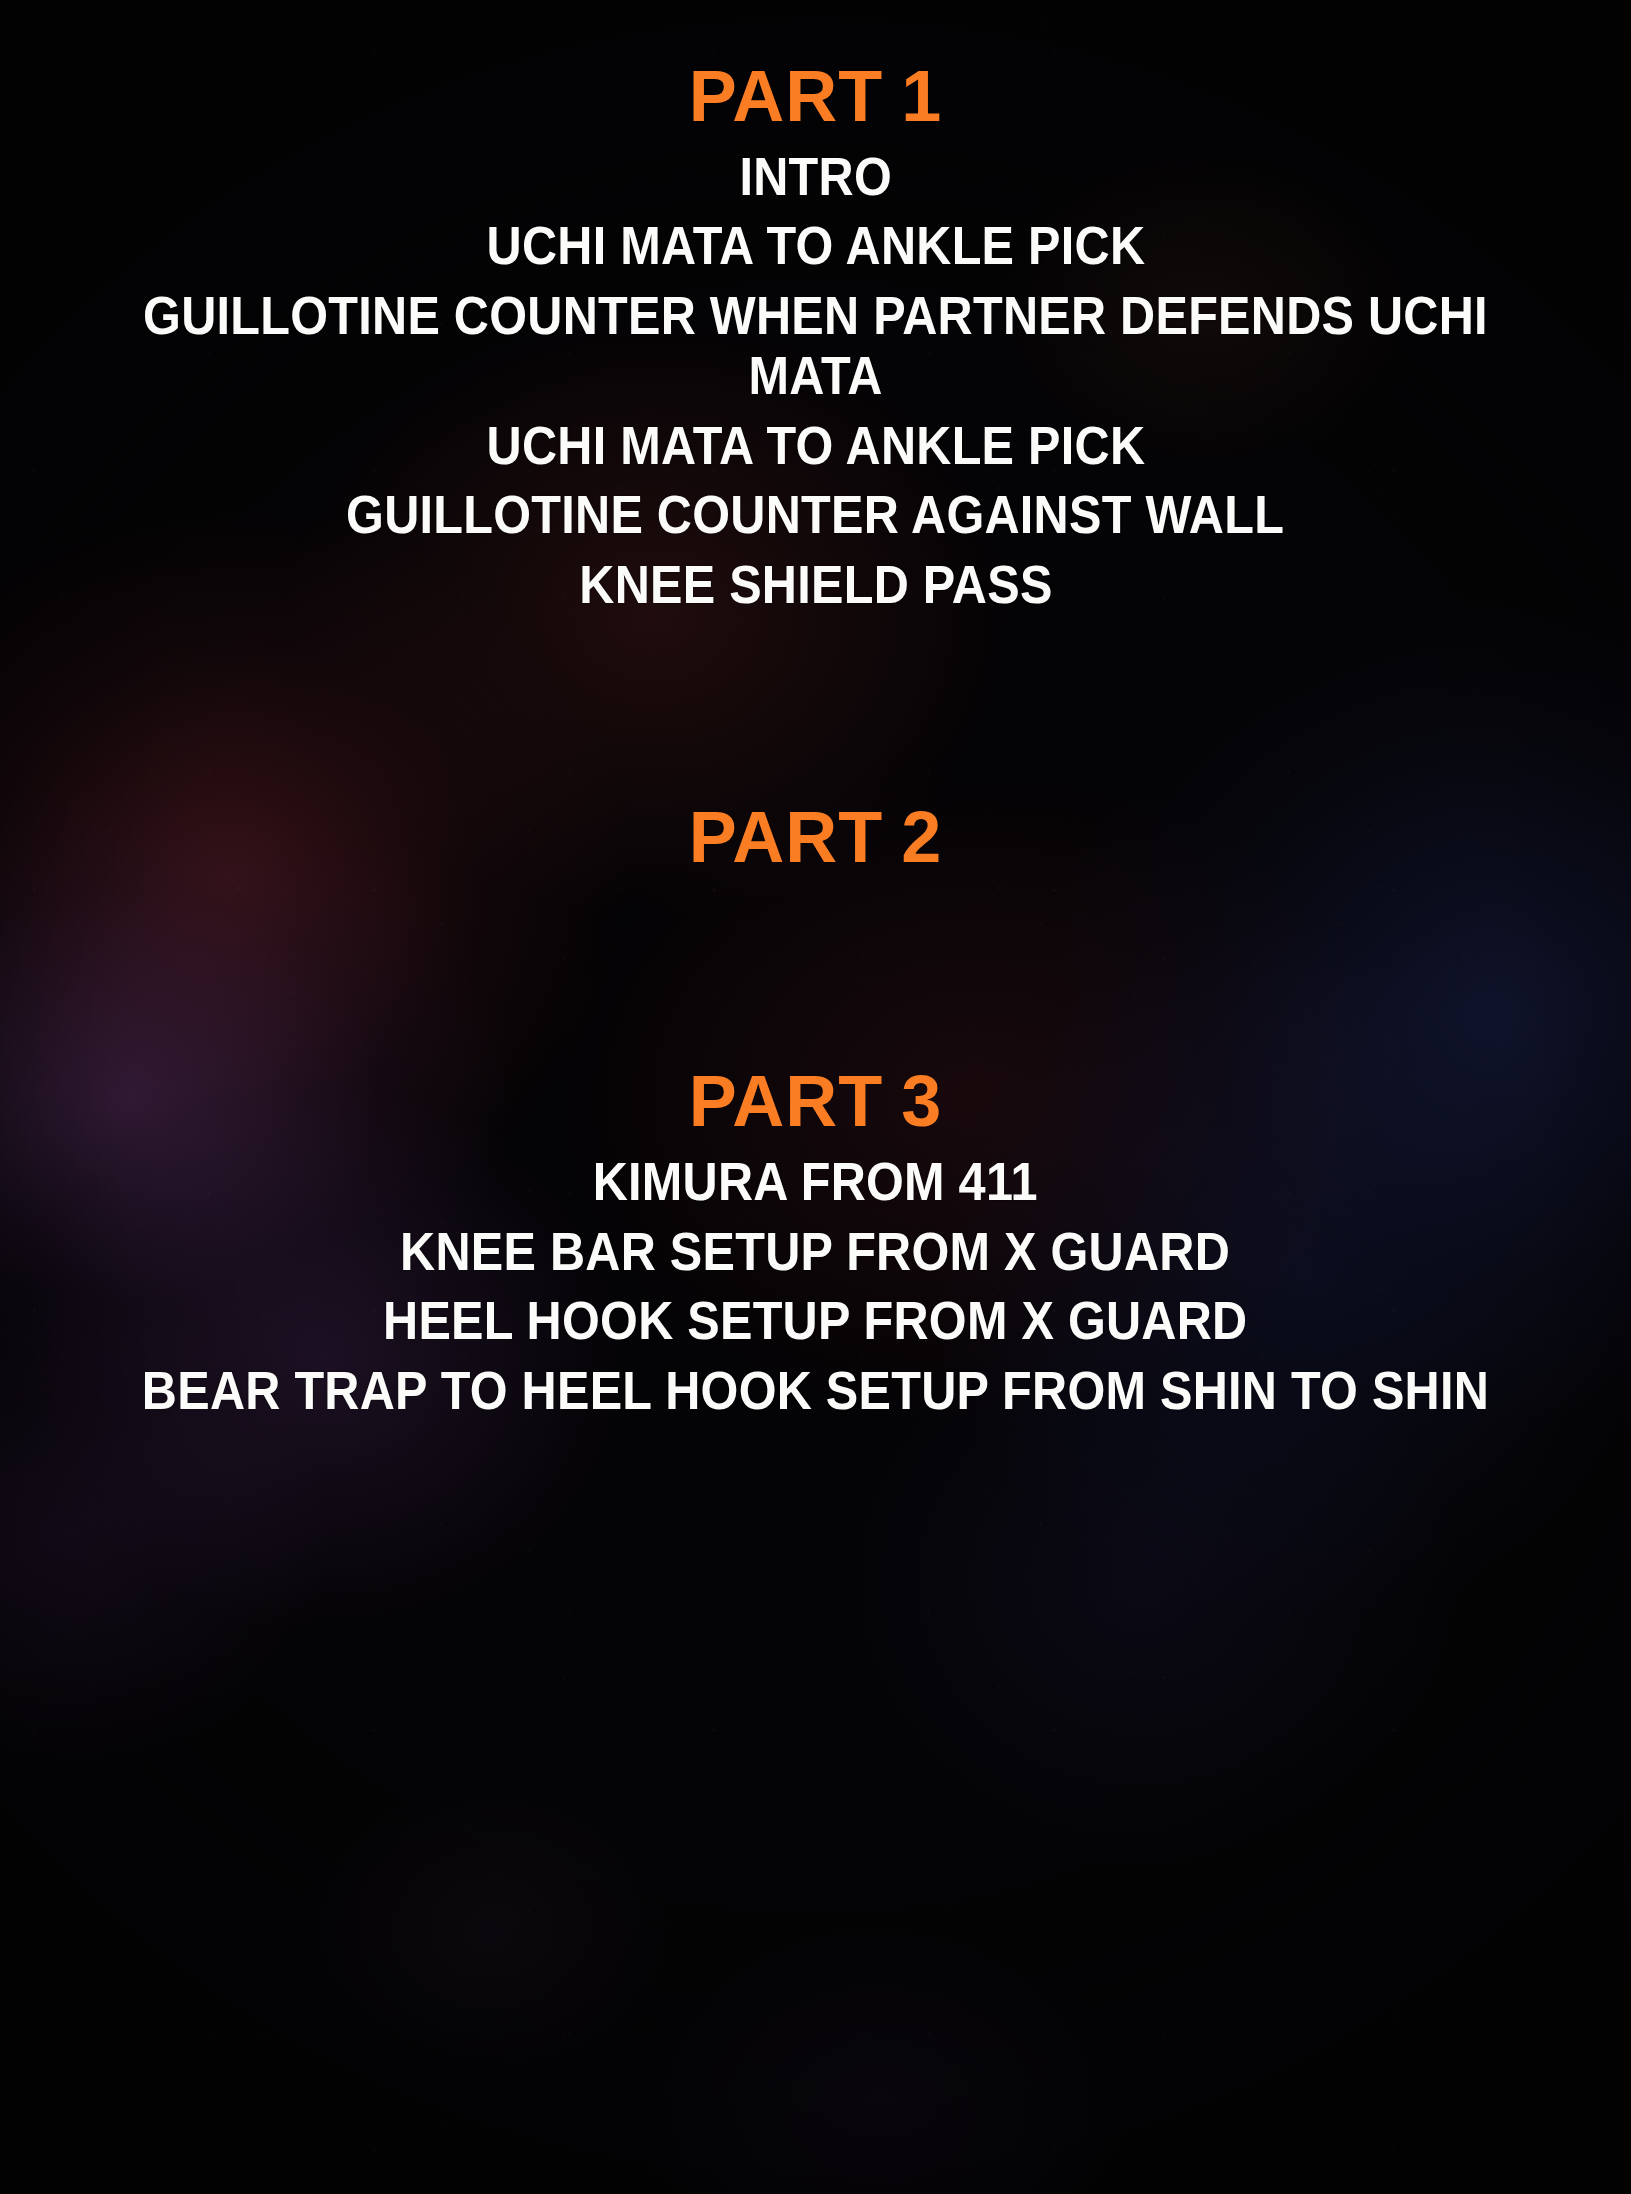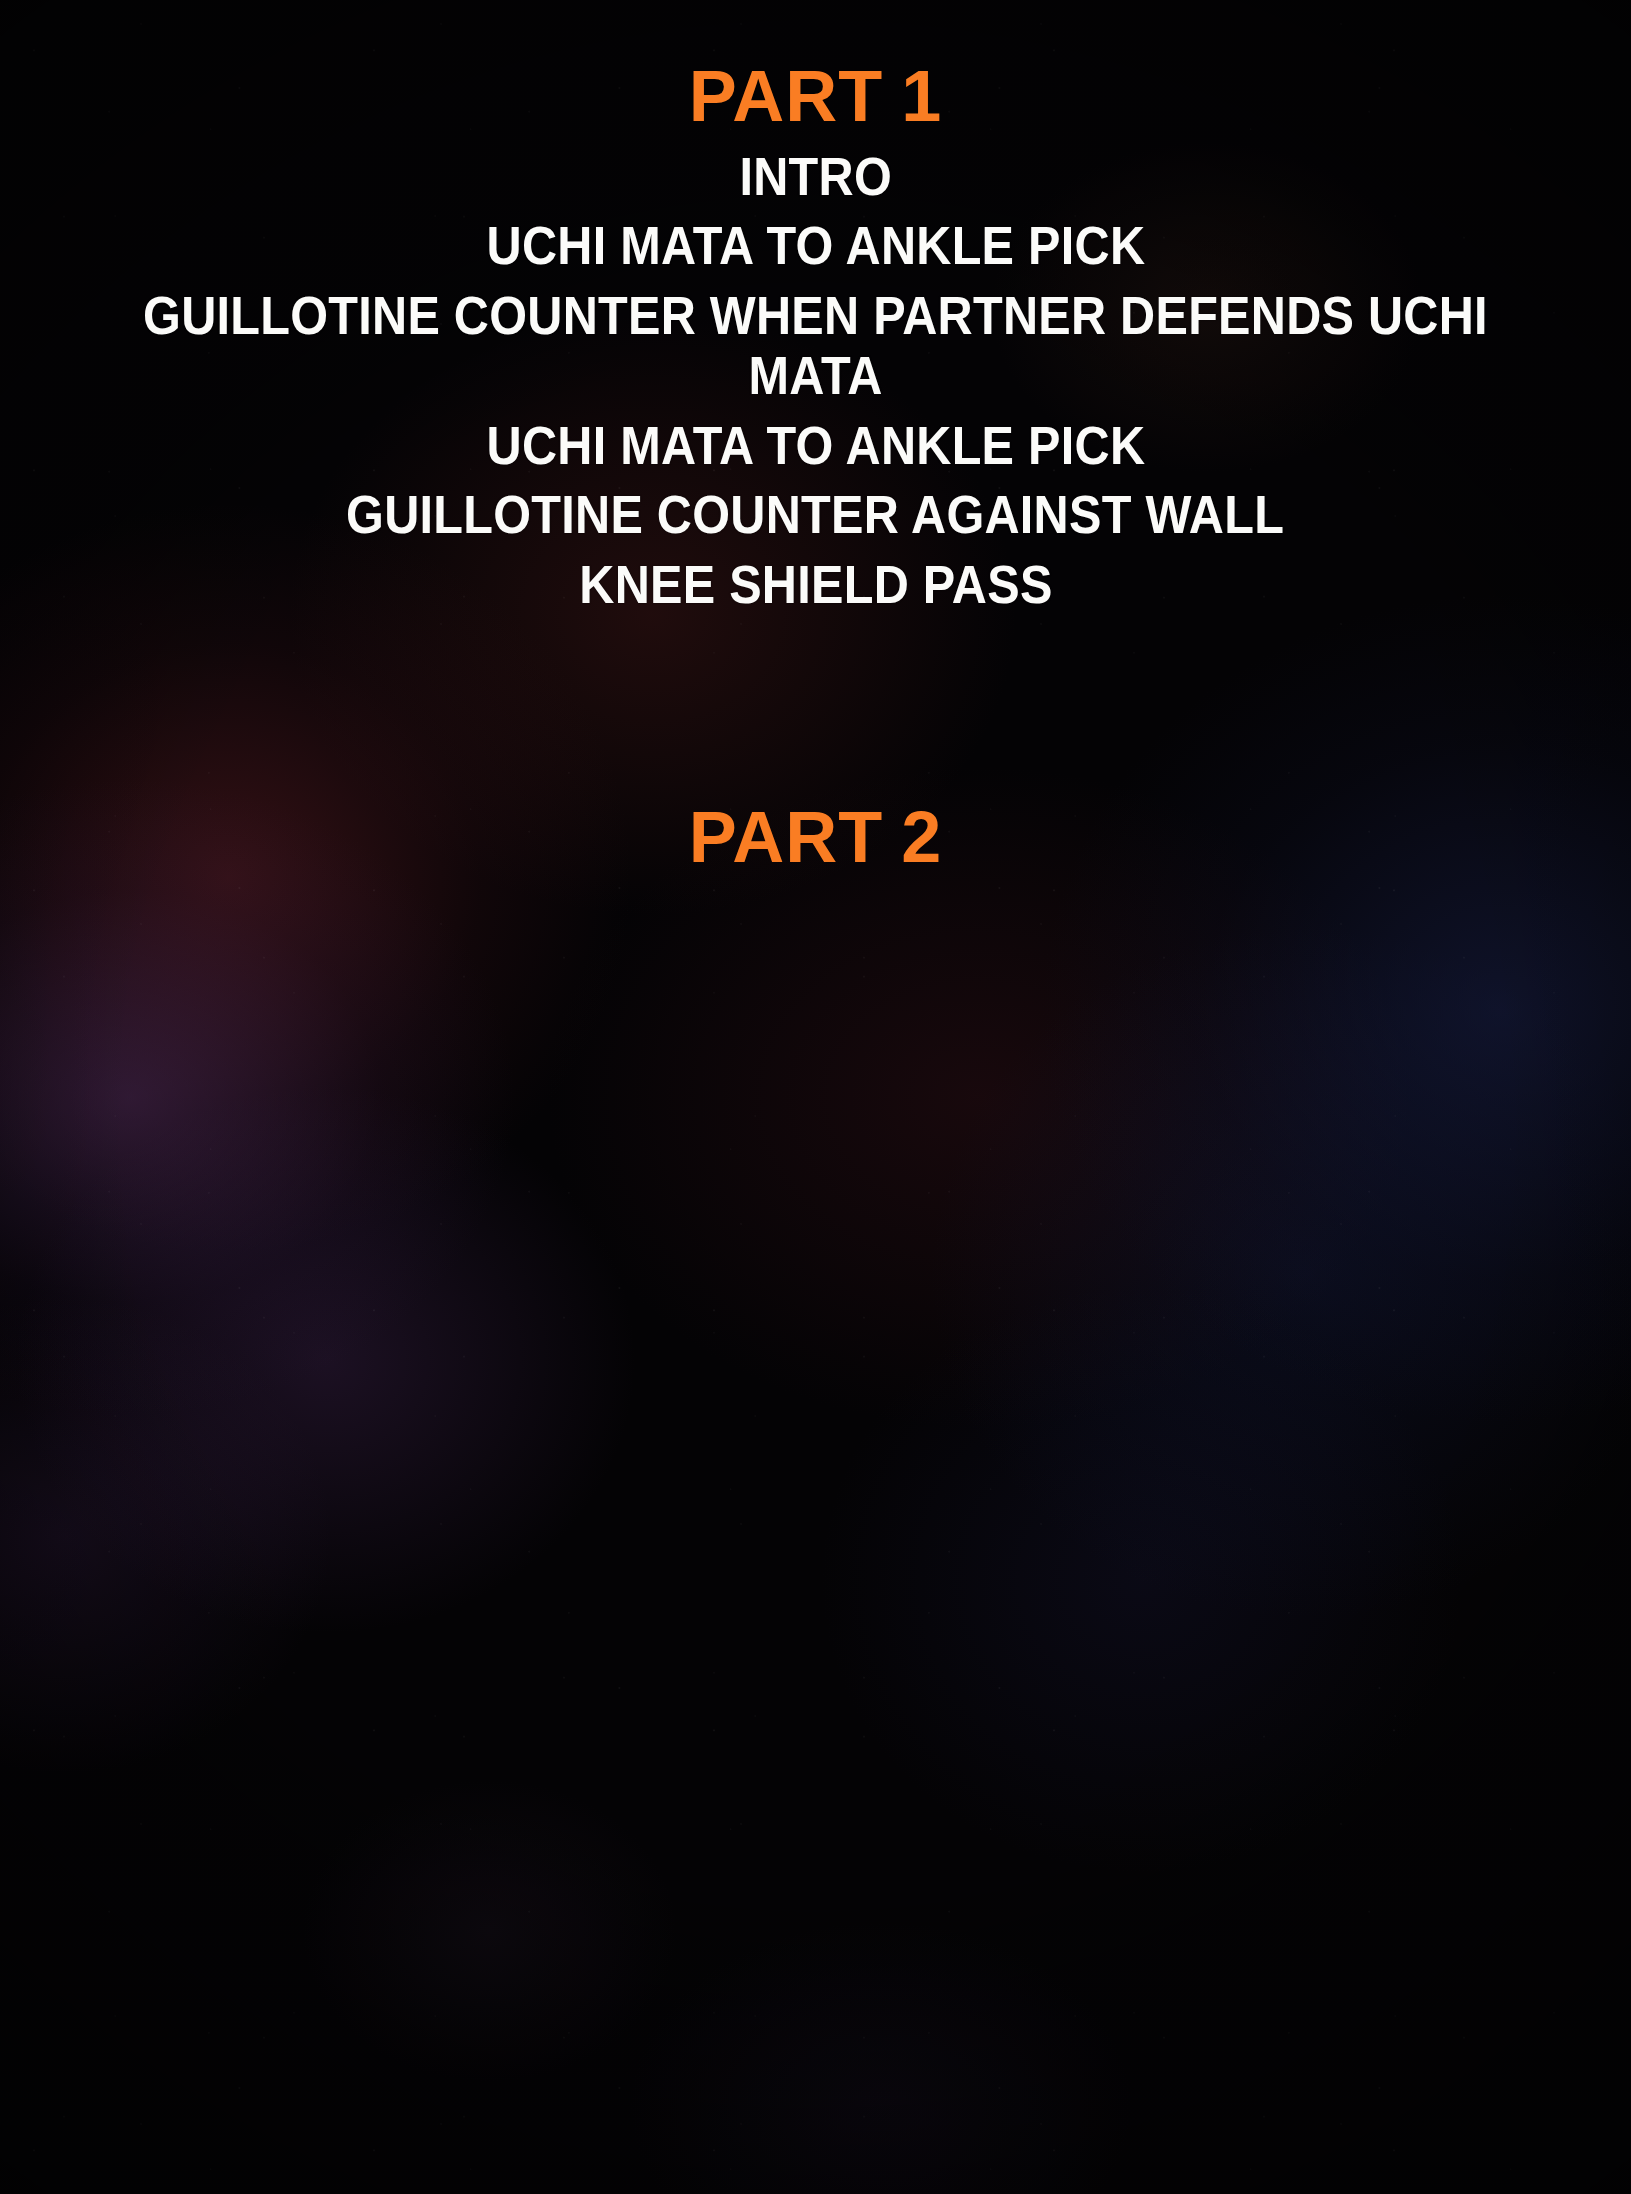--- a/index.html
+++ b/index.html
@@ -175,15 +175,26 @@
     <div class="gap-1"></div>
 
     <section class="part-block">
       <h2 class="part-heading">
         <span>PART</span><span class="num">2</span>
       </h2>
     </section>
 
     <div class="gap-2"></div>
 
+    <section class="part-block">
+      <h2 class="part-heading">
+        <span>PART</span><span class="num">3</span>
+      </h2>
+      <ul class="item-list">
+        <li class="item">KIMURA FROM 411</li>
+        <li class="item">KNEE BAR SETUP FROM X GUARD</li>
+        <li class="item">HEEL HOOK SETUP FROM X GUARD</li>
+        <li class="item">BEAR TRAP TO HEEL HOOK SETUP FROM SHIN TO SHIN</li>
+      </ul>
+    </section>
 
   </div>
 </div>
 
 </body></html>

